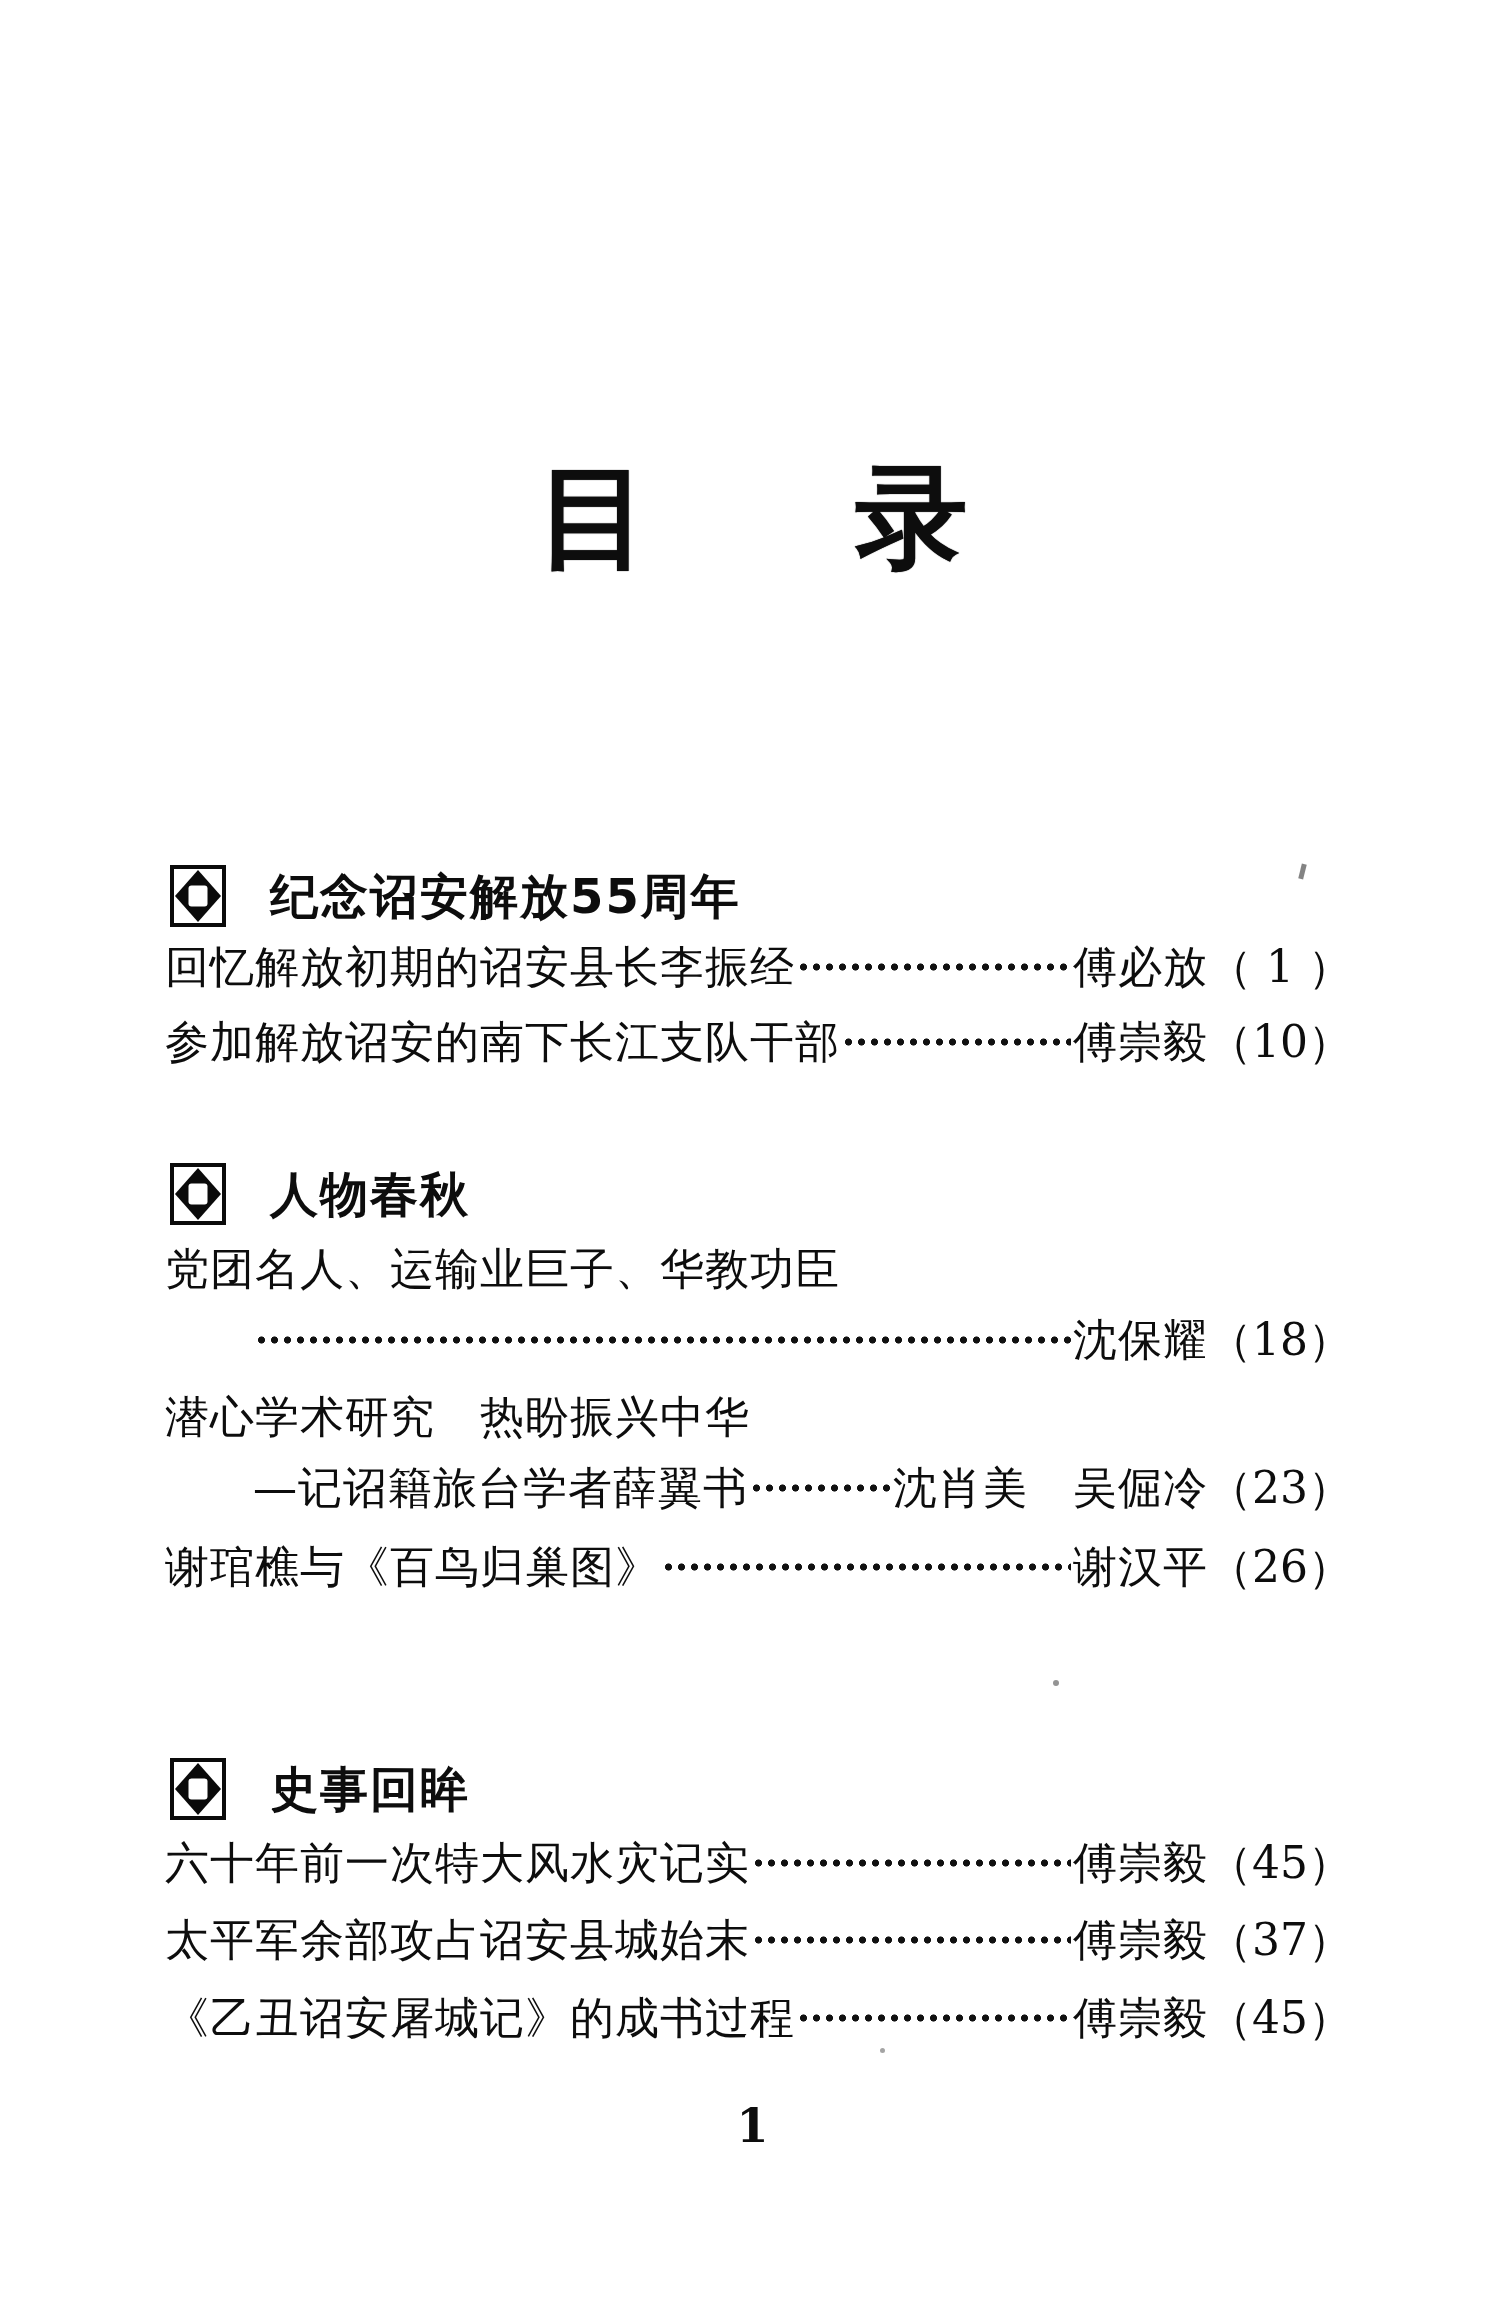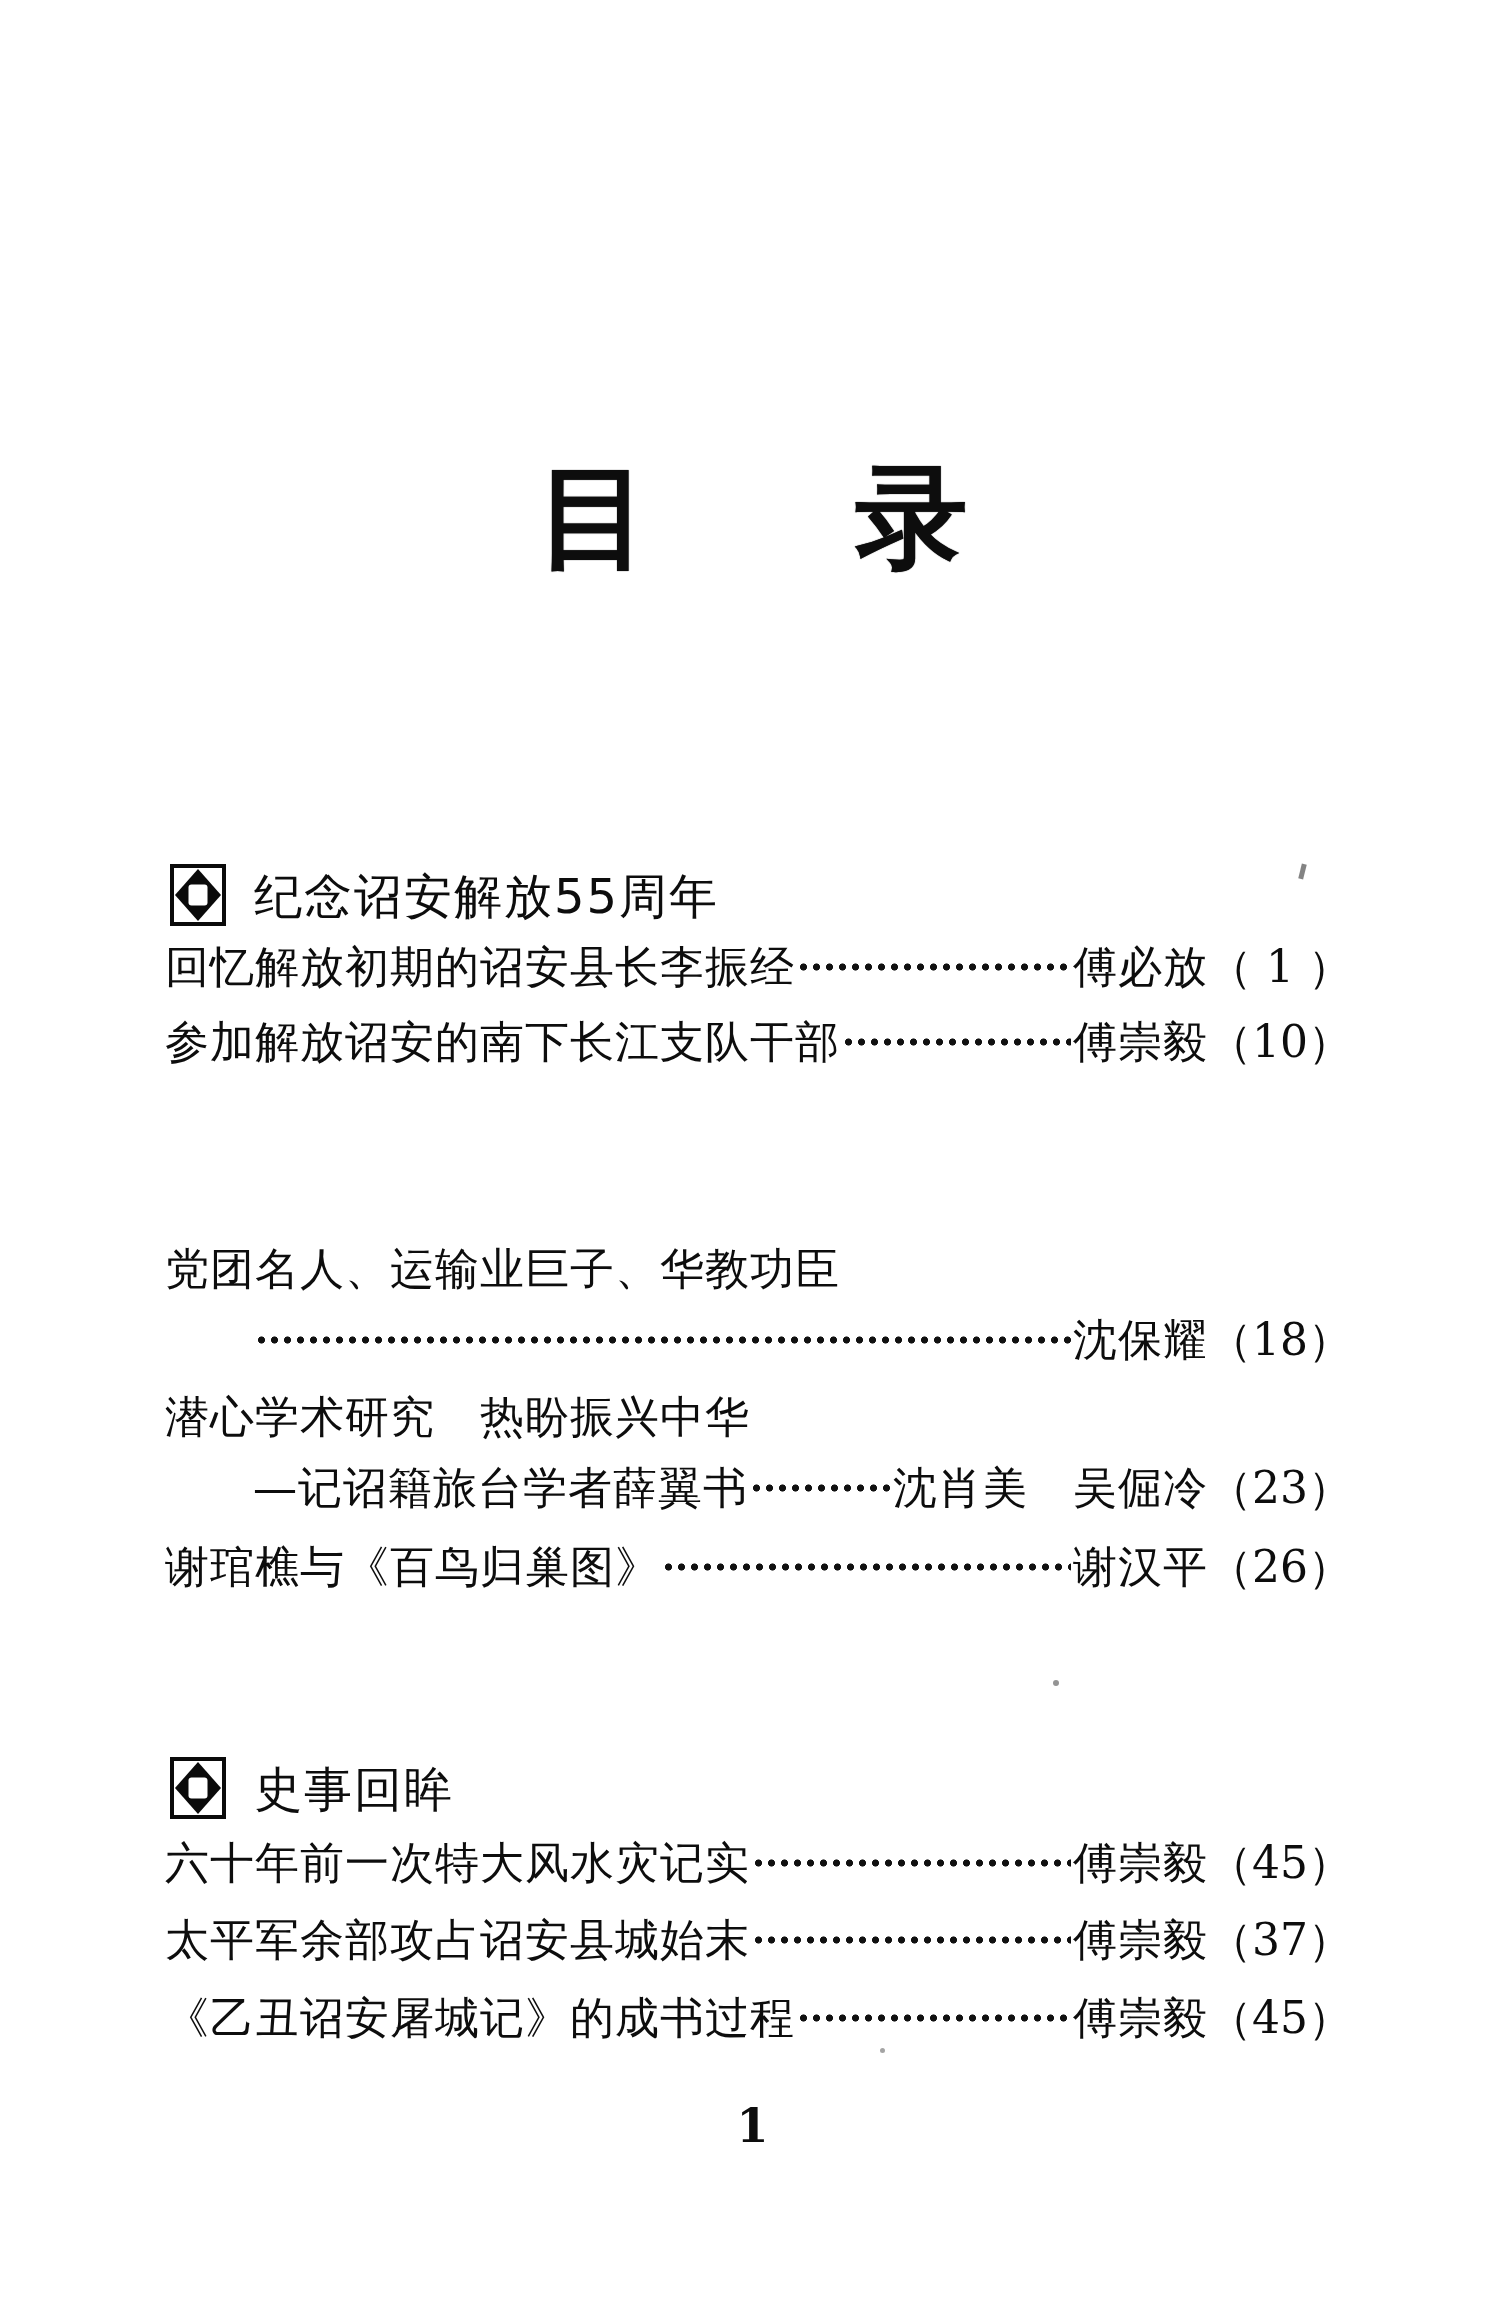--- a/index.html
+++ b/index.html
@@ -36,23 +36,23 @@
   .row .leader {
     flex:1 1 auto; min-width:26px; height:64px; margin:0 2px;
     background:radial-gradient(circle at center, #101010 3.2px, rgba(0,0,0,0) 3.9px);
     background-size:13px 64px; background-repeat:repeat-x; background-position:left center;
   }
   .row.indent { padding-left:88px; }
 
   
   .sec {
     position:absolute; left:170px; right:153px;
-    display:flex; align-items:flex-start; gap:28px;
+    display:flex; align-items:center; gap:44px;
     font-family:"DejaVu Sans","Liberation Sans",sans-serif;
-    font-weight:normal; font-size:48px; line-height:64px;
+    font-weight:bold; font-size:48px; line-height:64px;
     letter-spacing:2px; white-space:nowrap;
   }
   .bullet {
     position:relative; flex:0 0 auto;
     width:48px; height:54px;
     border:4px solid #0a0a0a;
     background:#fff;
   }
   .bullet::before {
     content:""; position:absolute; inset:1px;
@@ -101,20 +101,24 @@
     <span class="p">（ 1 ）</span>
   </div>
 
   <div class="row" style="top:1010px">
     <span class="t">参加解放诏安的南下长江支队干部</span>
     <span class="leader"></span>
     <span class="a">傅崇毅</span>
     <span class="p">（10）</span>
   </div>
 
+  <div class="sec" style="top:1162px">
+    <span class="bullet"></span>
+    <span>人物春秋</span>
+  </div>
 
   <div class="row" style="top:1237px">
     <span class="t">党团名人、运输业巨子、华教功臣</span>
   </div>
   <div class="row indent" style="top:1308px">
     <span class="leader"></span>
     <span class="a">沈保耀</span>
     <span class="p">（18）</span>
   </div>
 

